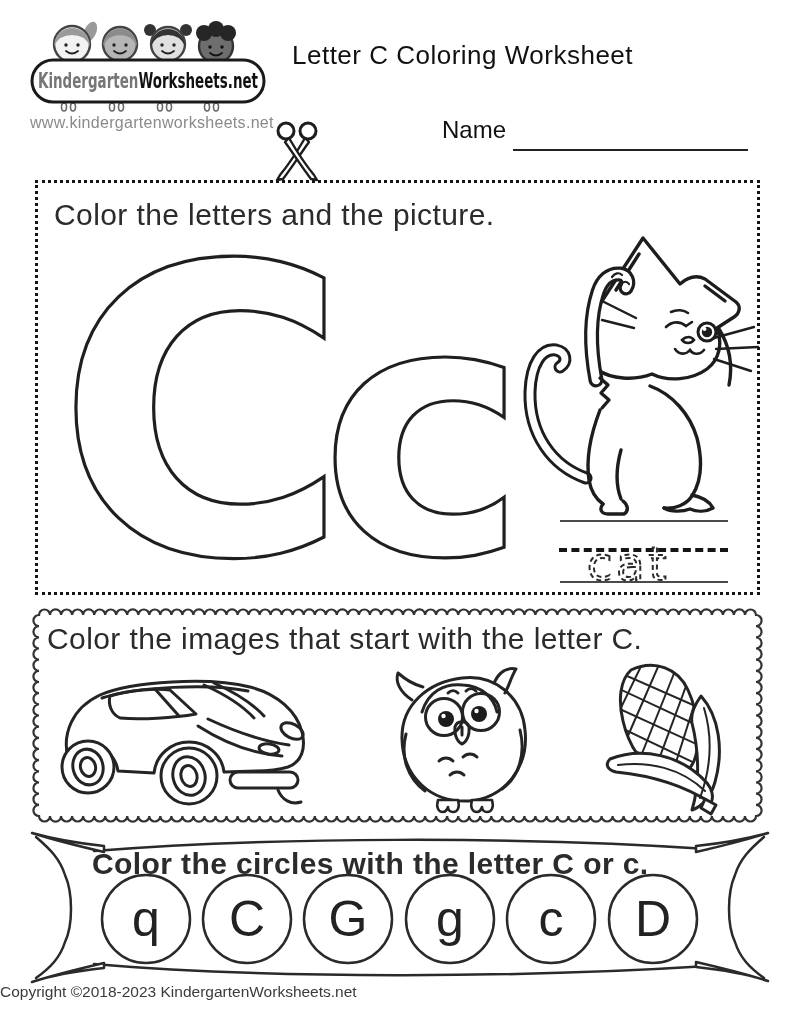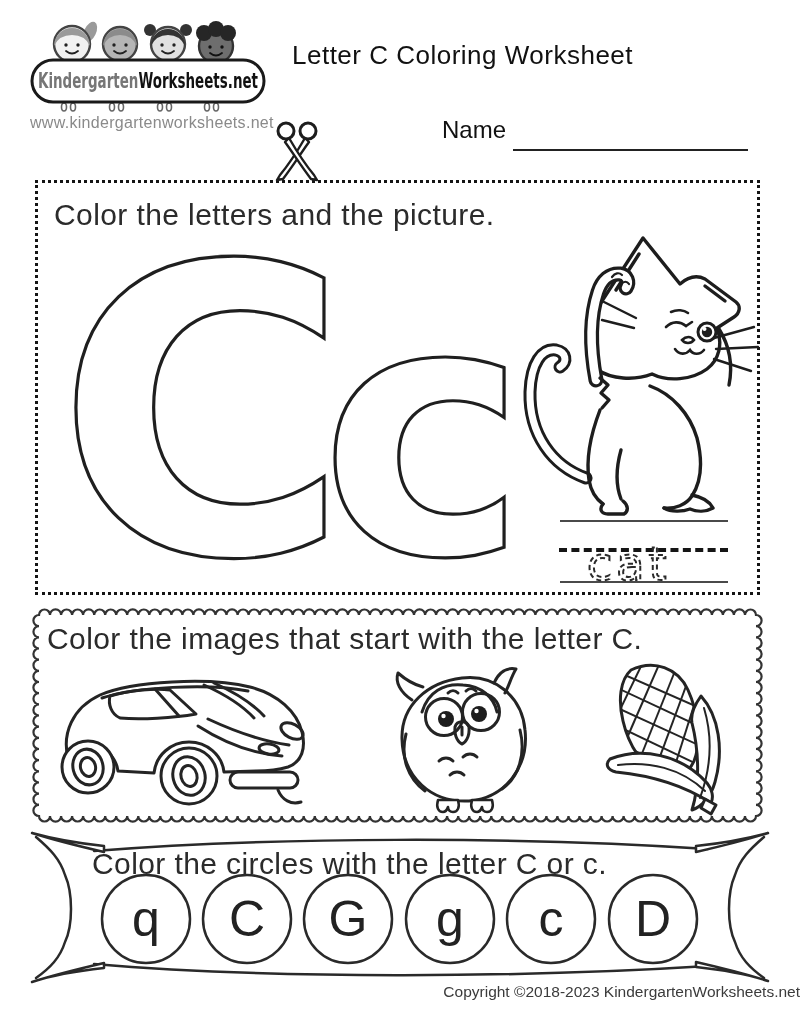--- a/index.html
+++ b/index.html
@@ -7,21 +7,21 @@
         font-family:"Liberation Sans", sans-serif;color:#1a1a1a;}
   .abs{position:absolute;}
   .instruction{font-size:30px;letter-spacing:.4px;color:#2b2b2b;}
   .page-title{font-size:26px;letter-spacing:.5px;color:#111;}
   .brand-url{font-size:16px;color:#8a8a8a;letter-spacing:.3px;}
   .name-label{font-size:24px;color:#111;}
   .name-line{border-top:2.5px solid #222;}
   .box-dotted{border:3.5px dotted #141414;box-sizing:border-box;}
   .wline{border-top:2.5px solid #4a4a4a;}
   .wline-dash{border-top:4px dashed #151515;}
-  .footer-text{font-size:15.5px;color:#3b3b3b;text-align:right;width:800px;}
+  .footer-text{font-size:15.5px;color:#3b3b3b;text-align:left;width:800px;}
   svg{display:block;overflow:visible;}
   .bubble-text{font-family:"DejaVu Sans", sans-serif;font-weight:bold;fill:#fff;stroke:#1f1f1f;}
   .trace-text{font-family:"DejaVu Sans", sans-serif;fill:none;stroke:#2a2a2a;stroke-width:2;
               stroke-dasharray:5 3.5;font-size:46px;letter-spacing:4px;}
   .circle-letter{font-family:"Liberation Sans", sans-serif;font-size:50px;fill:#222;}
 </style>
 </head>
 <body>
 
 <div class="page">
@@ -280,18 +280,18 @@
         <g>
           <circle cx="531" cy="94" r="44" fill="#fff" stroke="#2a2a2a" stroke-width="2.5"></circle>
           <text x="531" y="94" text-anchor="middle" dominant-baseline="central" class="circle-letter">c</text>
         </g>
         <g>
           <circle cx="633" cy="94" r="44" fill="#fff" stroke="#2a2a2a" stroke-width="2.5"></circle>
           <text x="633" y="94" text-anchor="middle" dominant-baseline="central" class="circle-letter">D</text>
         </g>
       </g>
     </svg>
-    <div class="abs instruction" style="left:72px;top:22px;">Color the circles with the letter C or c.</div>
+    <div class="abs instruction" style="left:72px;top:22px;font-weight:bold;">Color the circles with the letter C or c.</div>
   </div>
 
   <div class="abs footer-text" style="left:0;top:983px;">Copyright ©2018-2023 KindergartenWorksheets.net</div>
 
 </div>
 
 </body></html>

